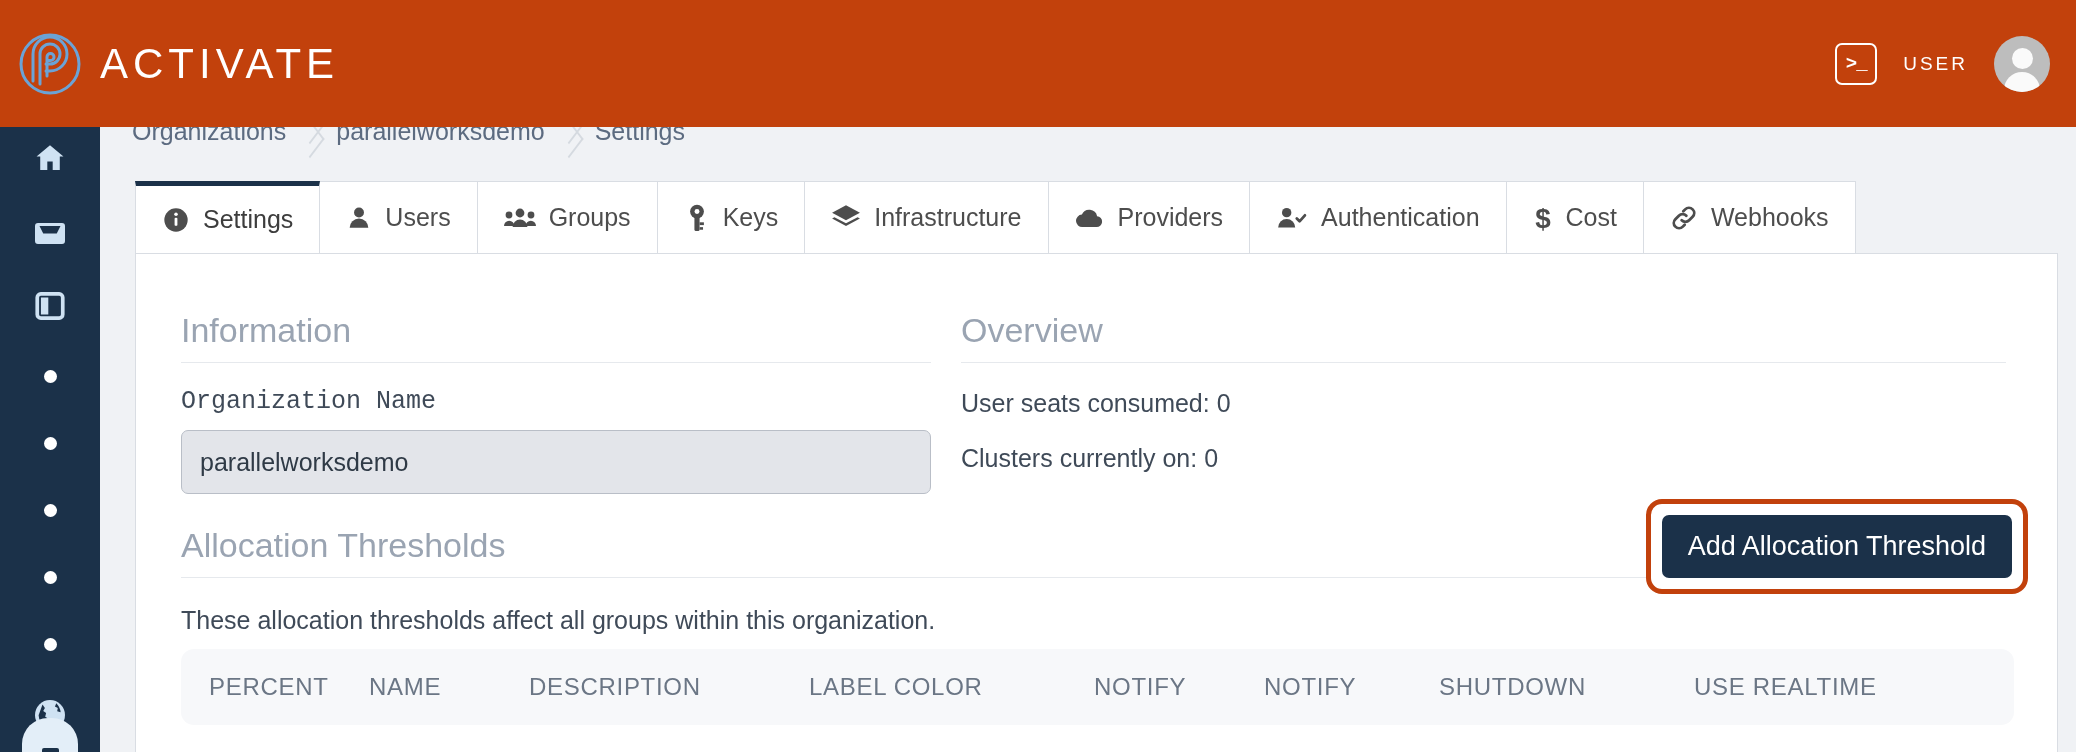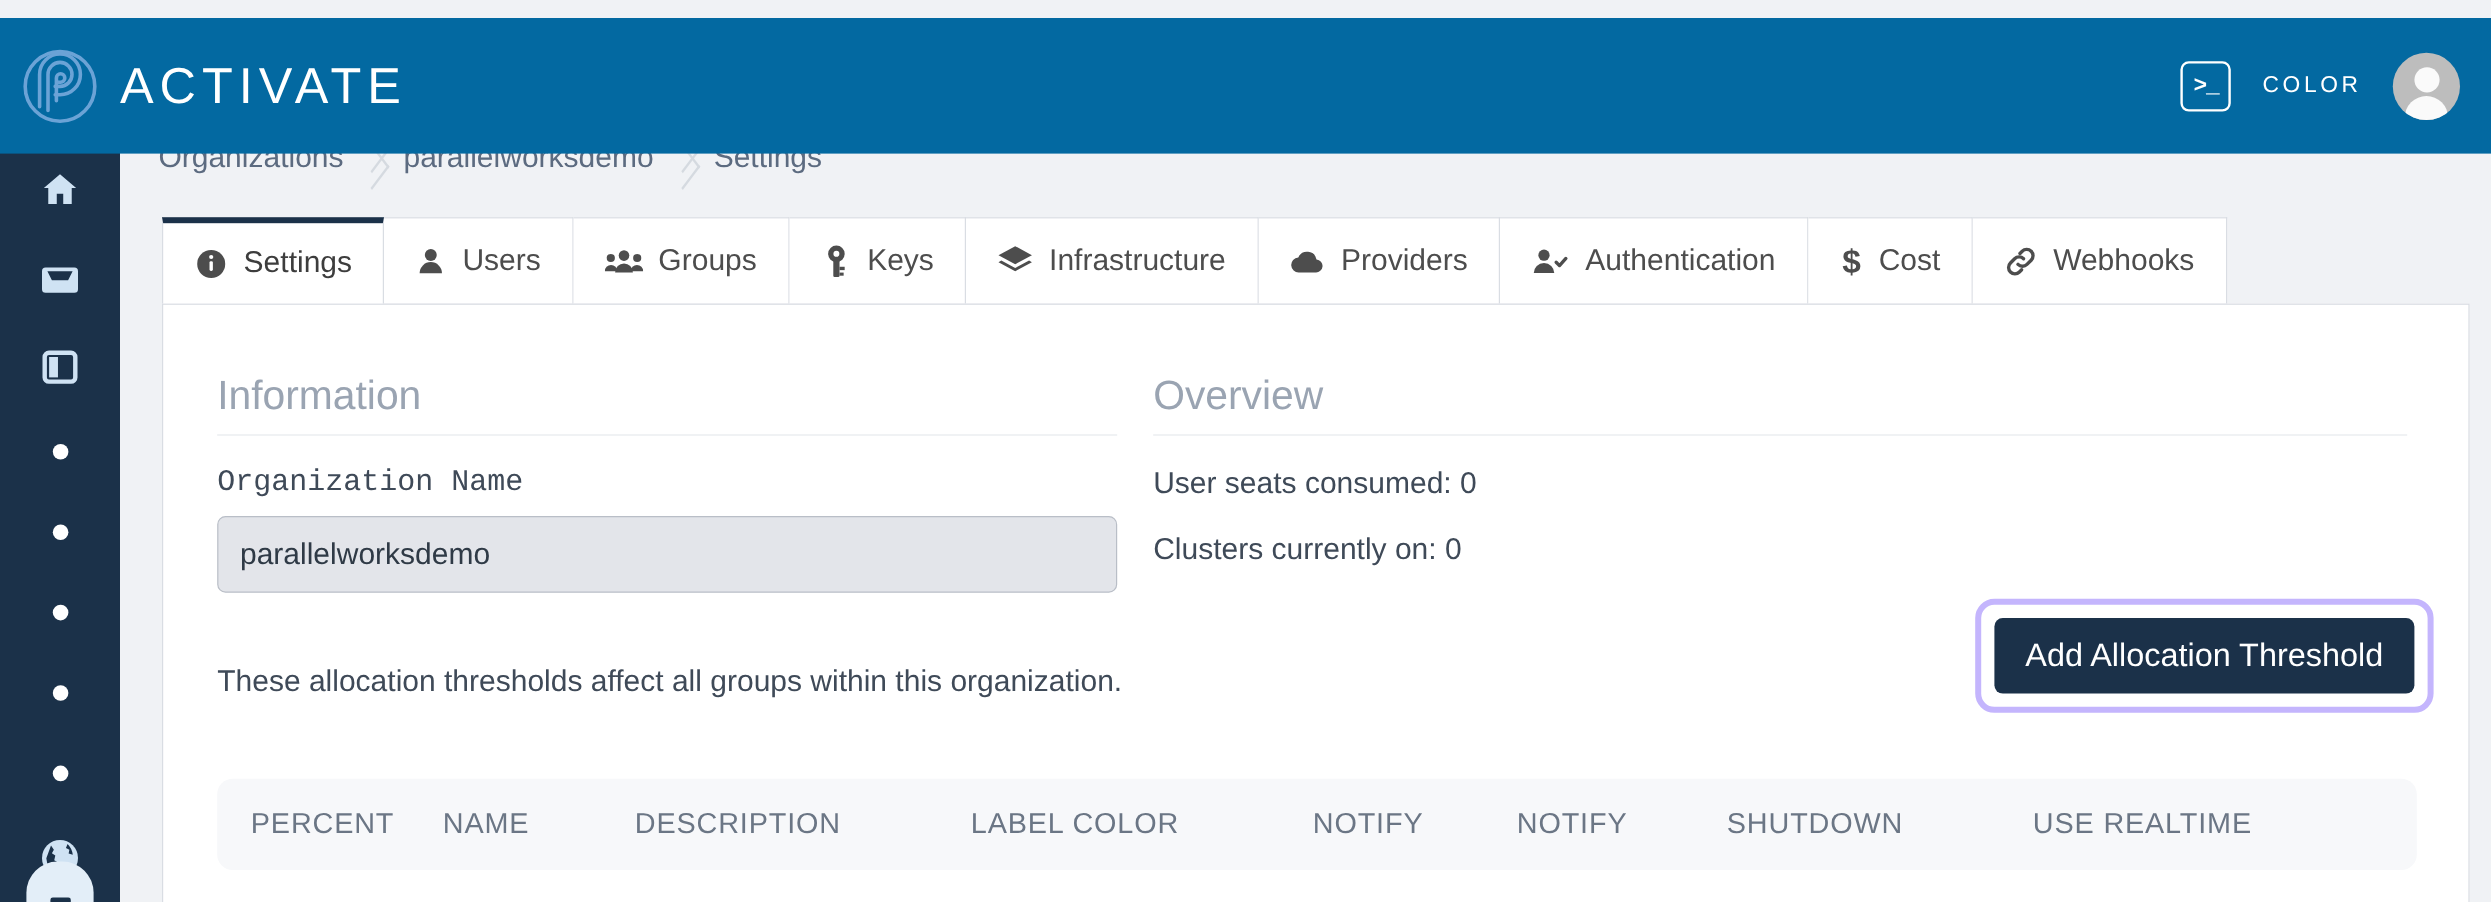--- a/index.html
+++ b/index.html
@@ -8,24 +8,24 @@
     width: 2076px;
     height: 752px;
     overflow: hidden;
     background: #f0f2f5;
     font-family: "Liberation Sans", sans-serif;
   }
 
   
   .topbar {
     position: absolute;
-    top: 15px; left: 0;
+    top: 0; left: 0;
     width: 2076px;
-    height: 113px;
-    background: #0369a1;
+    height: 127px;
+    background: #c2410c;
     display: flex;
     align-items: center;
     z-index: 30;
   }
   .brand {
     display: flex;
     align-items: center;
     margin-left: 18px;
     gap: 18px;
   }
@@ -300,21 +300,21 @@
   }
   .alloc-desc {
     font-size: 25px;
     color: #3f4a58;
     margin-top: 28px;
   }
 
   .add-btn-ring {
     position: absolute;
     top: -27px; right: -14px;
-    border: 5px solid #c4b5fd;
+    border: 5px solid #c2410c;
     border-radius: 16px;
     padding: 11px;
     background: #ffffff;
   }
   .add-btn {
     background: #1b3149;
     color: #ffffff;
     border: none;
     border-radius: 7px;
     font-size: 27px;
@@ -354,21 +354,21 @@
       <path d="M15 49 V22 a17 17 0 0 1 17 -17 a17 17 0 0 1 0 34 h-4" fill="none" stroke="#6ba3d6" stroke-width="3" stroke-linecap="round"></path>
       <path d="M29 44 V25 a3.5 3.5 0 0 1 3.5 -3.5 a3.5 3.5 0 0 1 0 7 h-2" fill="none" stroke="#6ba3d6" stroke-width="3" stroke-linecap="round"></path>
     </svg>
     <span class="brand-name">ACTIVATE</span>
   </div>
 
   <div class="topbar-right">
     <div class="term-icon">
       <span>&gt;_</span>
     </div>
-    <span class="user-label">COLOR</span>
+    <span class="user-label">USER</span>
     <div class="avatar">
       <div class="av-head"></div>
       <div class="av-body"></div>
     </div>
   </div>
 </div>
 
 <div class="sidebar">
   <div class="side-item">
     <svg width="34" height="34" viewBox="0 0 24 24" fill="#cfe2f3">
@@ -531,20 +531,23 @@
       <input class="org-input" type="text" readonly="" value="parallelworksdemo" style="">
     </div>
 
     <div class="col-right">
       <div class="section-head">Overview</div>
       <div class="ov-line">User seats consumed: 0</div>
       <div class="ov-line">Clusters currently on: 0</div>
     </div>
 
     <div class="alloc">
+      <div class="alloc-headrow">
+        <span class="alloc-title">Allocation Thresholds</span>
+      </div>
       <div class="add-btn-ring">
         <button class="add-btn">Add Allocation Threshold</button>
       </div>
       <div class="alloc-desc">These allocation thresholds affect all groups within this organization.</div>
     </div>
 
     <div class="tbl">
       <span class="th" style="margin-left:28px; width:160px;">PERCENT</span>
       <span class="th" style="width:160px;">NAME</span>
       <span class="th" style="width:280px;">DESCRIPTION</span>

